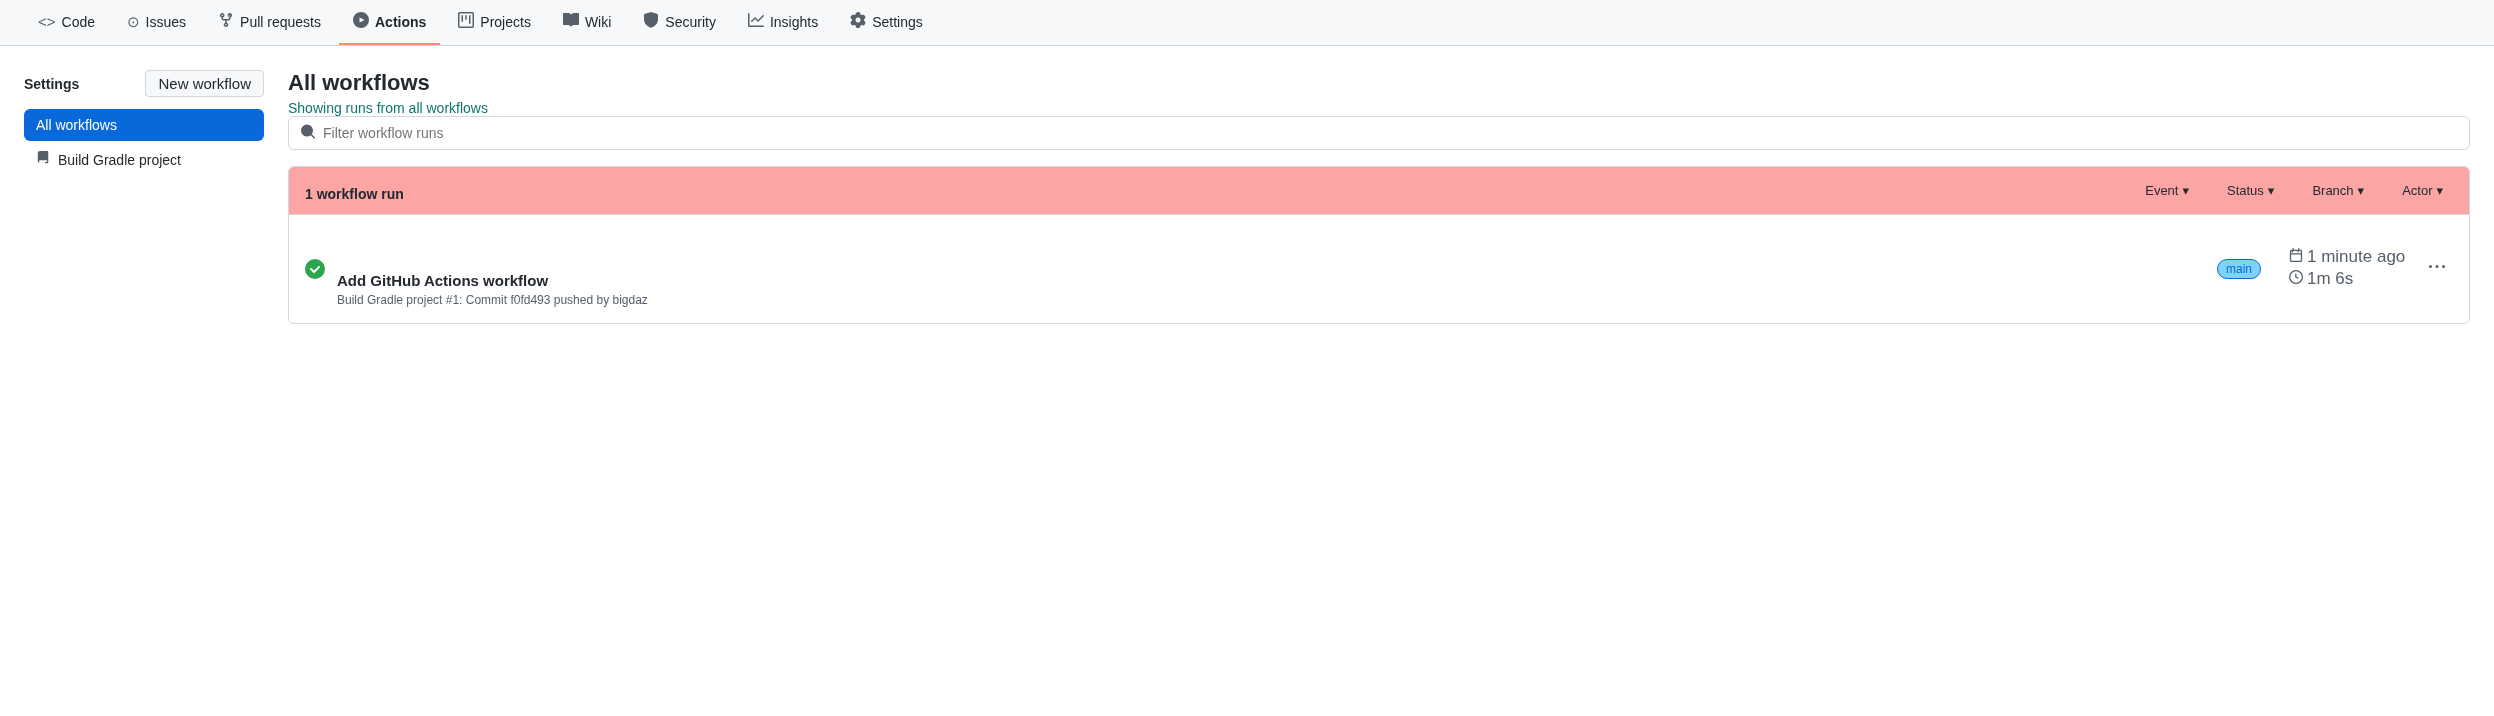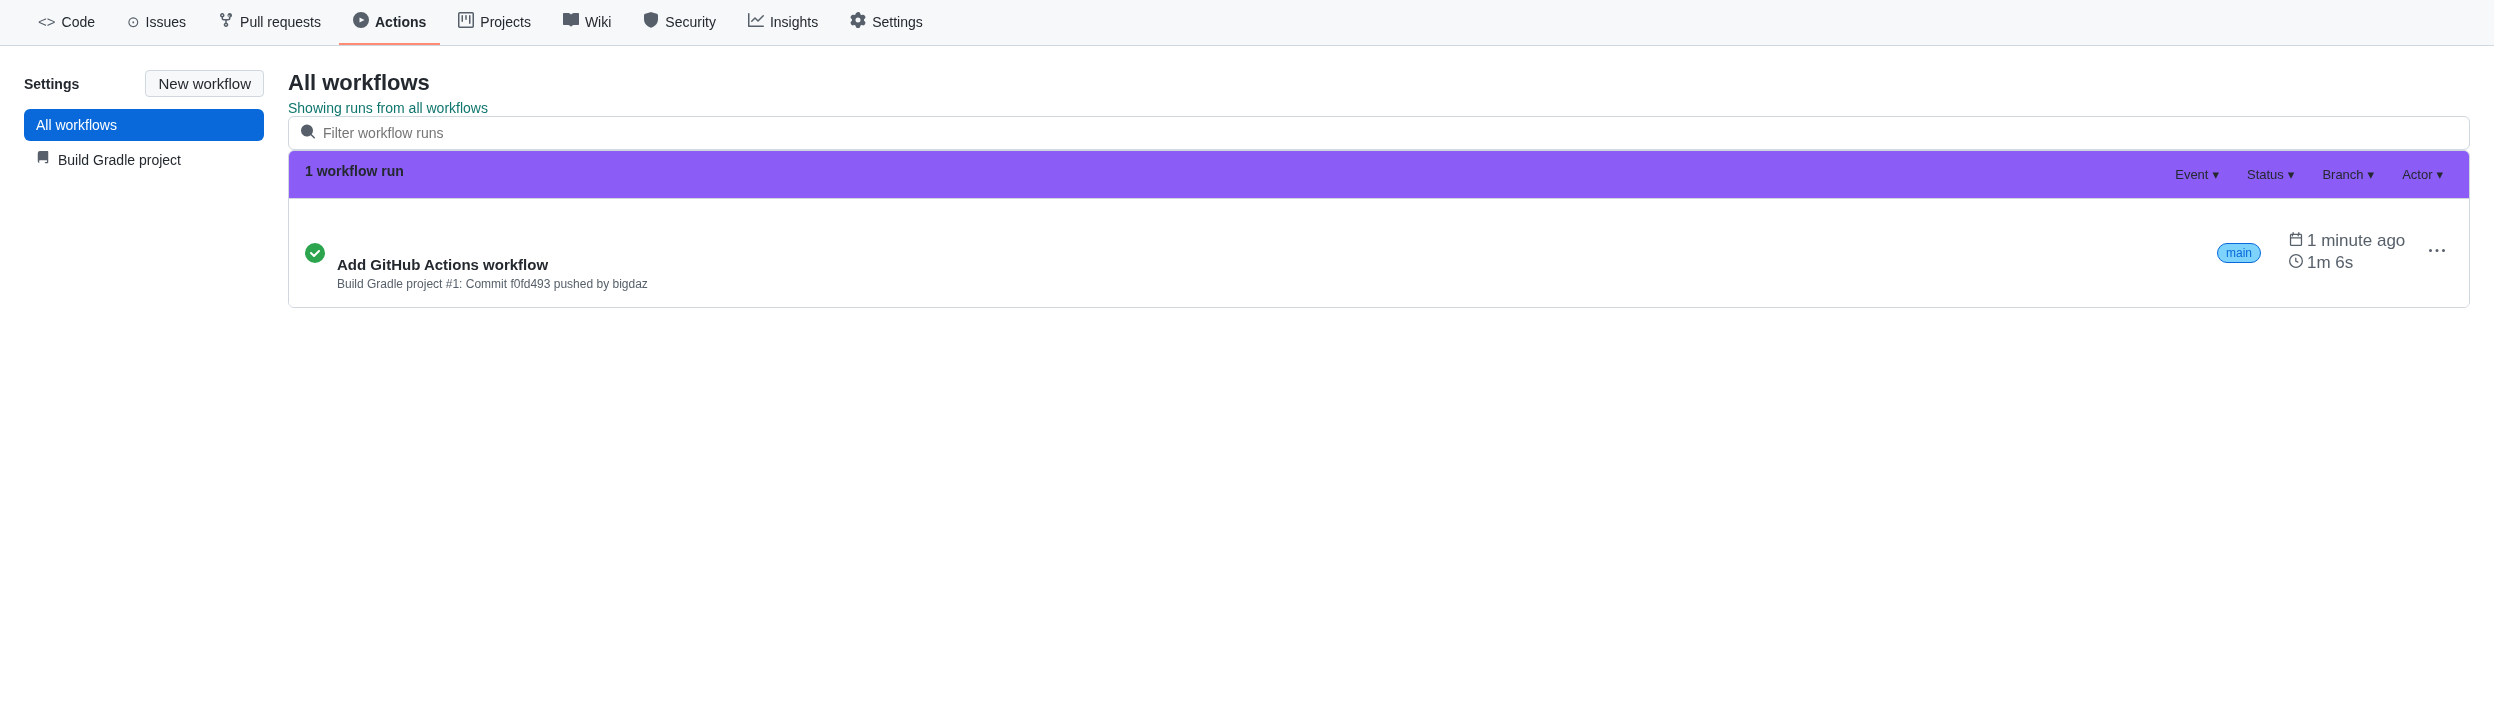--- a/index.html
+++ b/index.html
@@ -105,20 +105,21 @@
       margin-bottom: 4px;
     }
     .content-subtitle {
       font-size: 14px;
       color: #0f766e;
     }
 
     
     .filter-container {
       position: relative;
+      margin-bottom: 16px;
     }
     .filter-icon {
       position: absolute;
       left: 12px;
       top: 50%;
       transform: translateY(-50%);
       color: #57606a;
       font-size: 14px;
     }
     .filter-input {
@@ -133,34 +134,34 @@
     }
 
     
     .workflow-table {
       border: 1px solid #d0d7de;
       border-radius: 6px;
       overflow: hidden;
     }
     .workflow-table-header {
       display: flex;
-      align-items: flex-start;
+      align-items: flex-end;
       justify-content: space-between;
       padding: 12px 16px;
-      background: #8b5cf6;
+      background: #fca5a5;
       border-bottom: 1px solid #d0d7de;
     }
     .workflow-count {
       font-weight: 600;
       font-size: 14px;
       color: #24292f;
     }
     .header-filters {
       display: flex;
-      gap: 8px;
+      gap: 18px;
     }
     .filter-dropdown {
       display: flex;
       align-items: center;
       gap: 4px;
       padding: 4px 10px;
       font-size: 13px;
       color: #24292f;
       cursor: pointer;
       border-radius: 6px;

